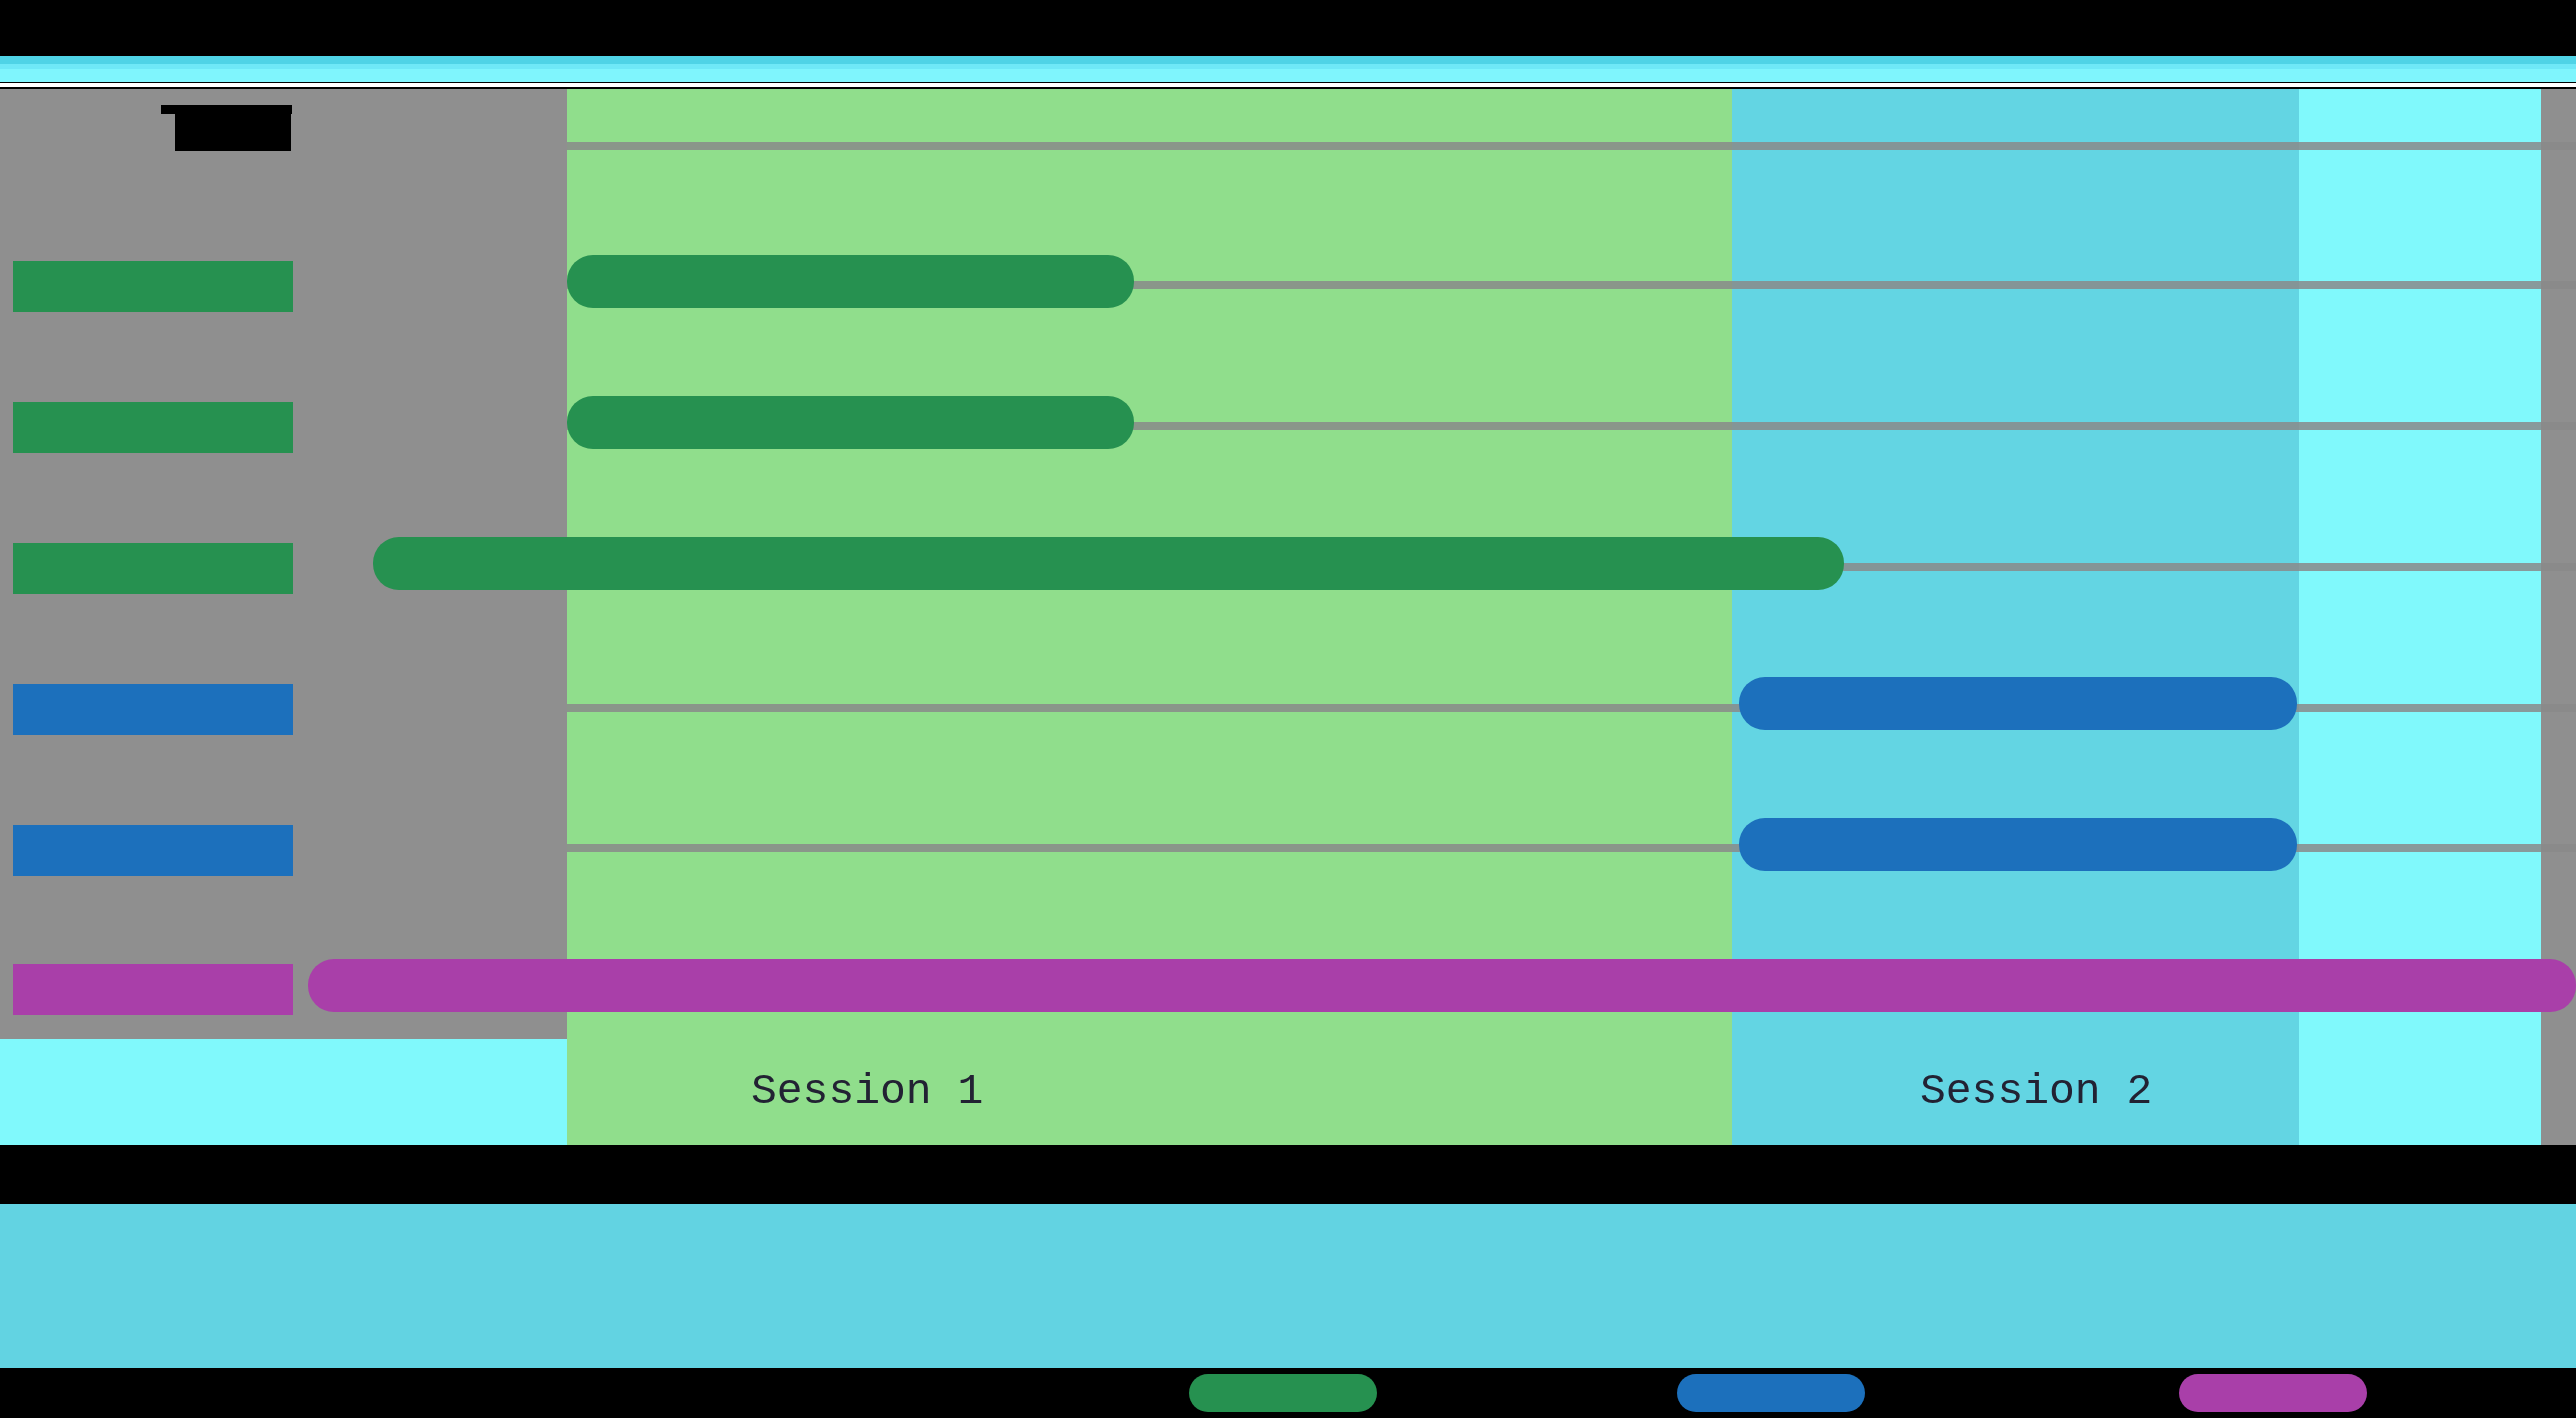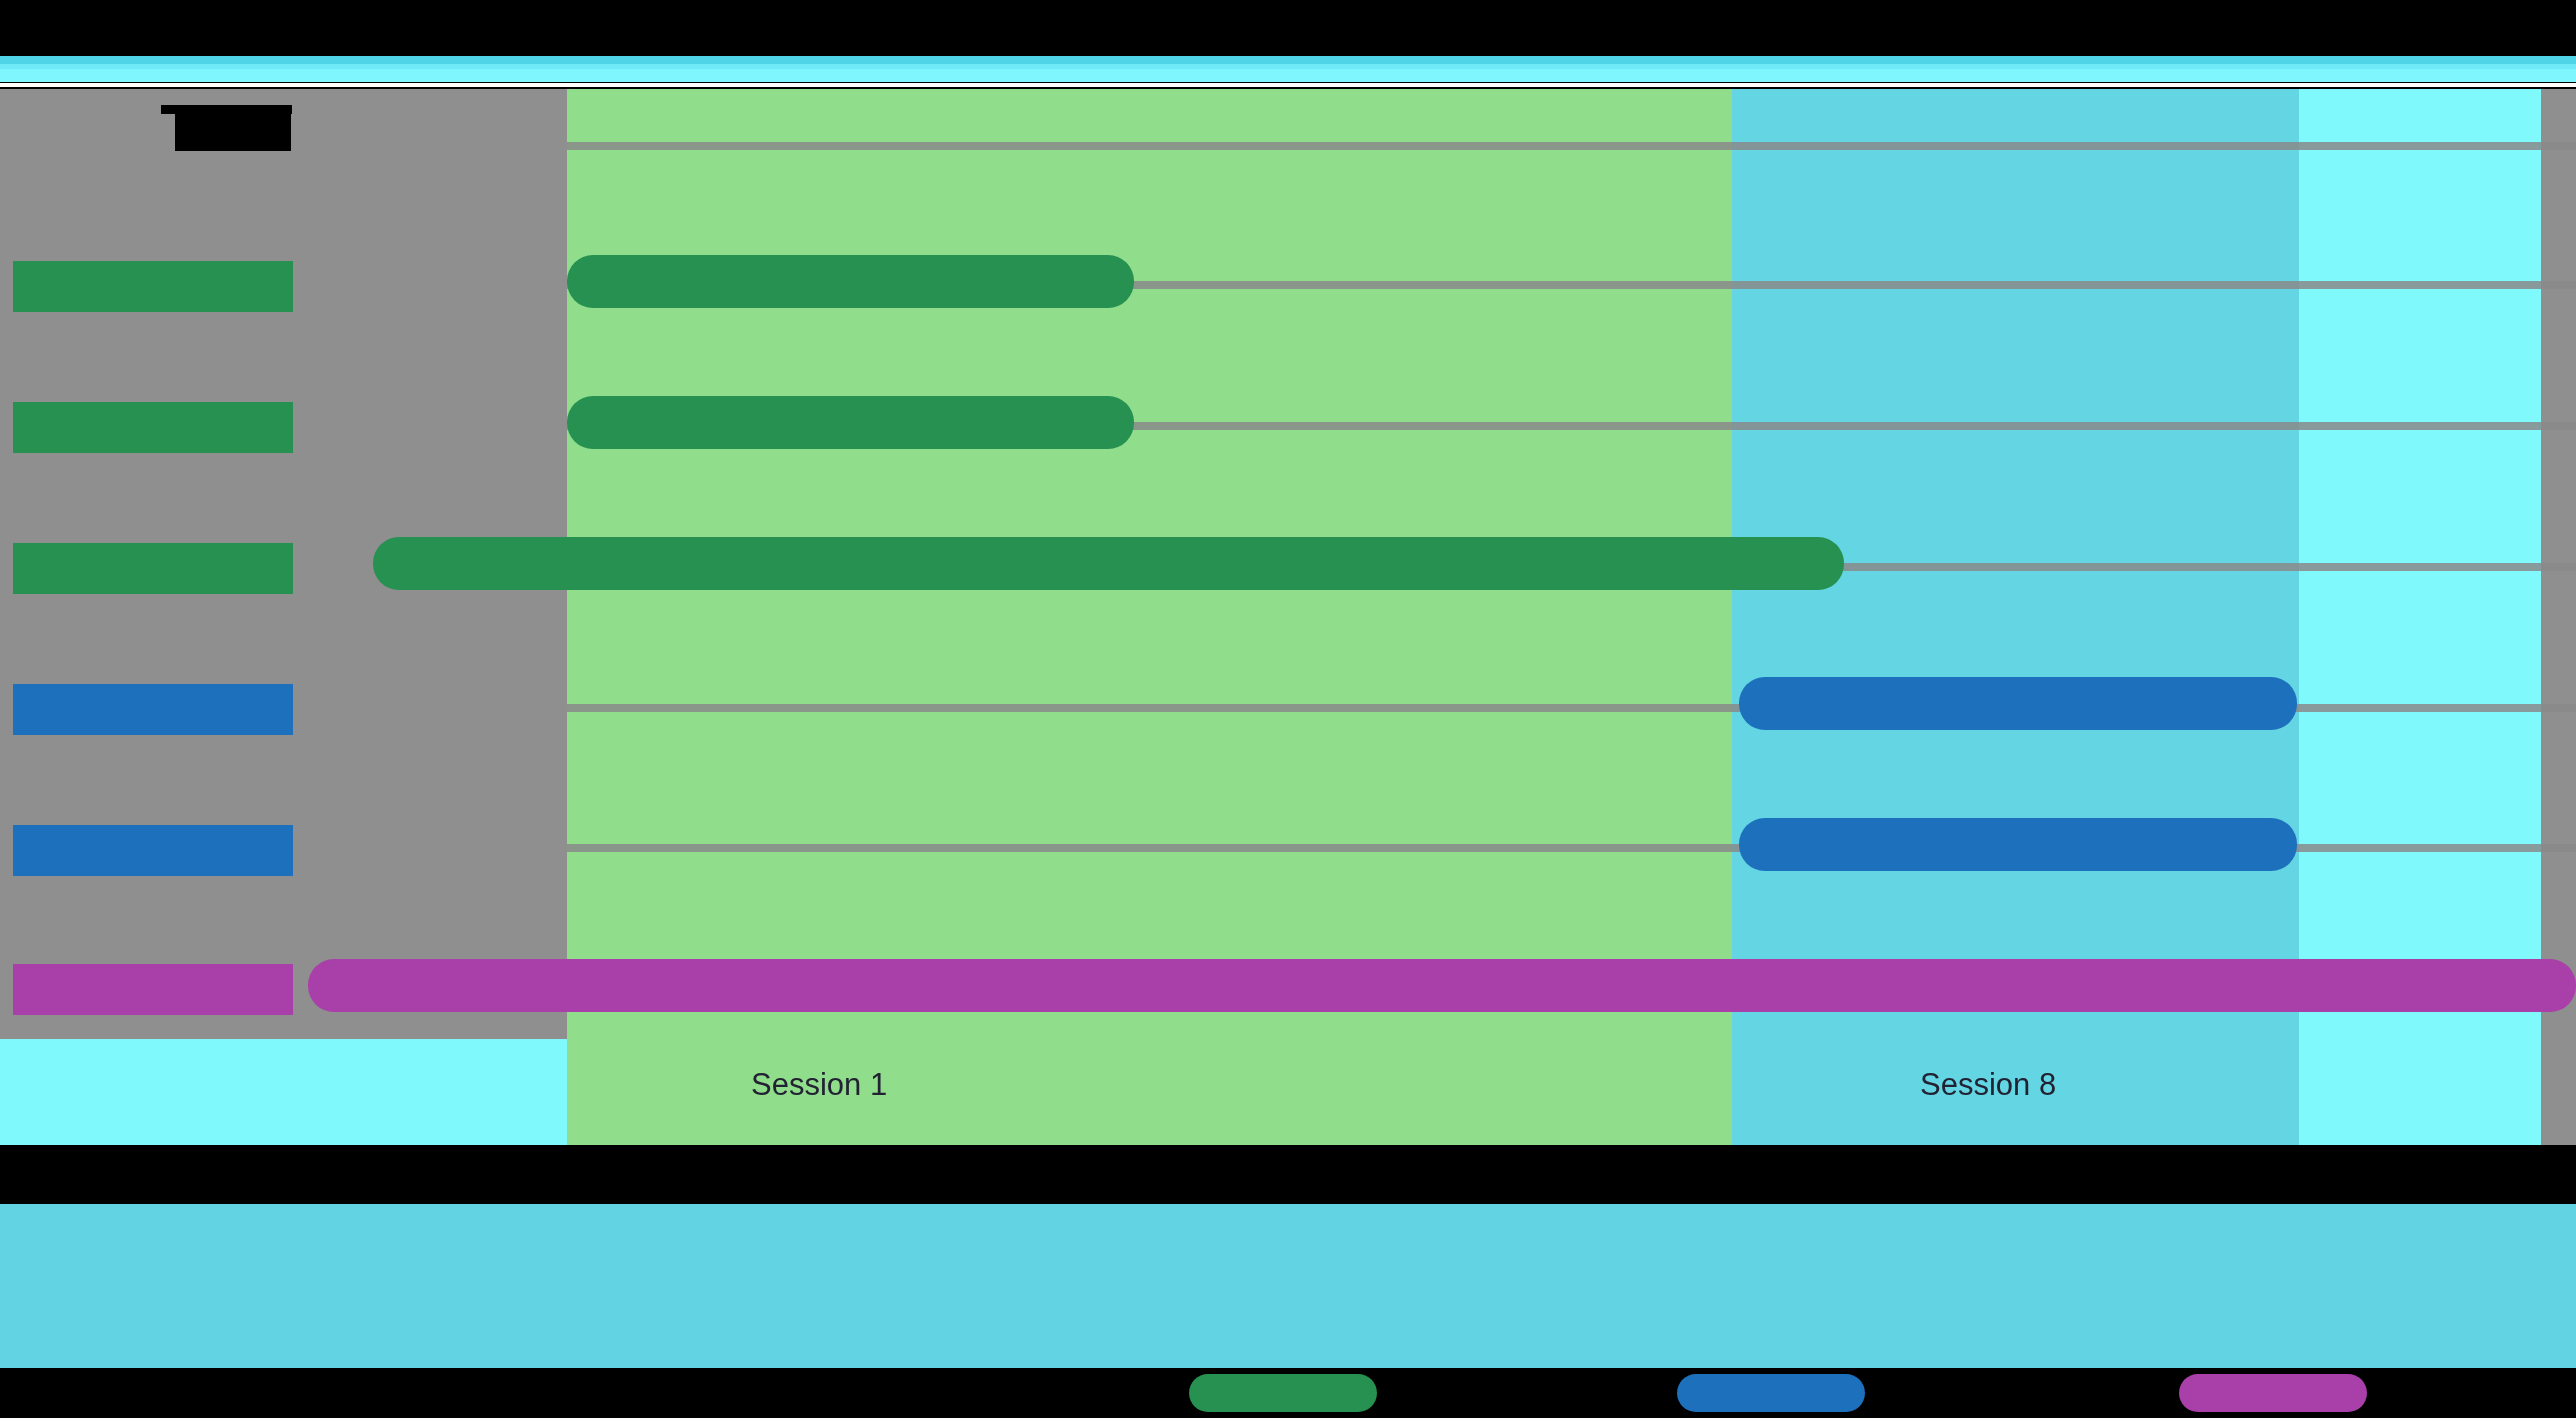--- a/index.html
+++ b/index.html
@@ -24,21 +24,21 @@
   
   .bar{position:absolute;height:53px;border-radius:26px;}
 
   
   .lblock{position:absolute;height:51px;}
 
   
   #hdr-redact{position:absolute;background:#000;}
 
   
-  .scap{position:absolute;color:#223;font-size:31px;white-space:nowrap;}
+  .scap{position:absolute;color:#223;font-size:43px;white-space:nowrap;font-family:Liberation Mono, monospace;}
 
   
   #bottomcyan{position:absolute;left:0;top:1204px;width:2576px;height:164px;background:#62d3e2;}
 
   
   #legend{position:absolute;left:0;top:1368px;width:2576px;height:51px;background:#000;}
   .lgswatch{position:absolute;top:5.6px;height:38px;width:188px;border-radius:19px;}
 </style>
 </head>
 <body>
@@ -84,21 +84,21 @@
 
     <div class="bar" style="left:1739px;top:588px;width:558px;background:#1c70bc;"></div>
 
     <div class="bar" style="left:1739px;top:729px;width:558px;background:#1c70bc;"></div>
 
     <div class="bar" style="left:308px;top:870px;width:2268px;background:#a93fa9;"></div>
 
     <div style="position:absolute;left:0;top:950px;width:567px;height:106px;background:#80f9fc;"></div>
 
     <div class="scap" style="left:751px;top:978px;">Session 1</div>
-    <div class="scap" style="left:1920px;top:978px;">Session 8</div>
+    <div class="scap" style="left:1920px;top:978px;">Session 2</div>
 
   </div>
 
   <div id="bottomcyan"></div>
 
   <div id="legend">
     <div class="lgswatch" style="left:1189px;background:#269150;"></div>
     <div class="lgswatch" style="left:1677px;background:#1c70bc;"></div>
     <div class="lgswatch" style="left:2179px;background:#a93fa9;"></div>
   </div>

